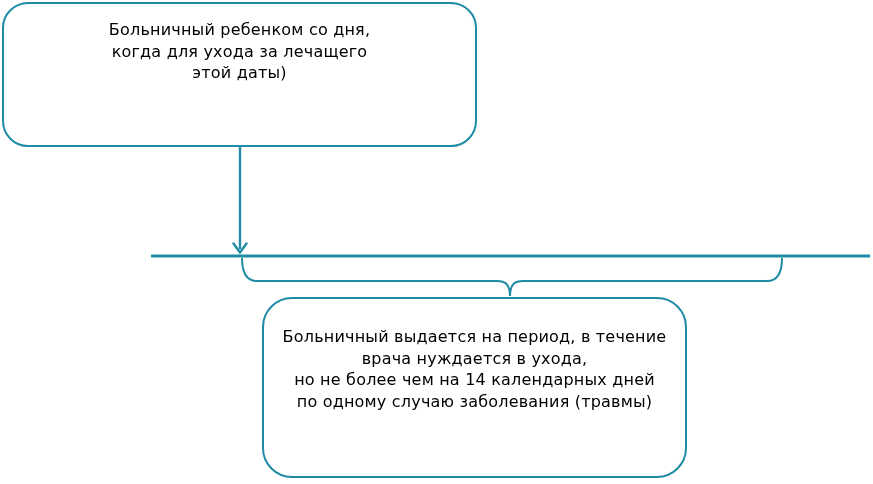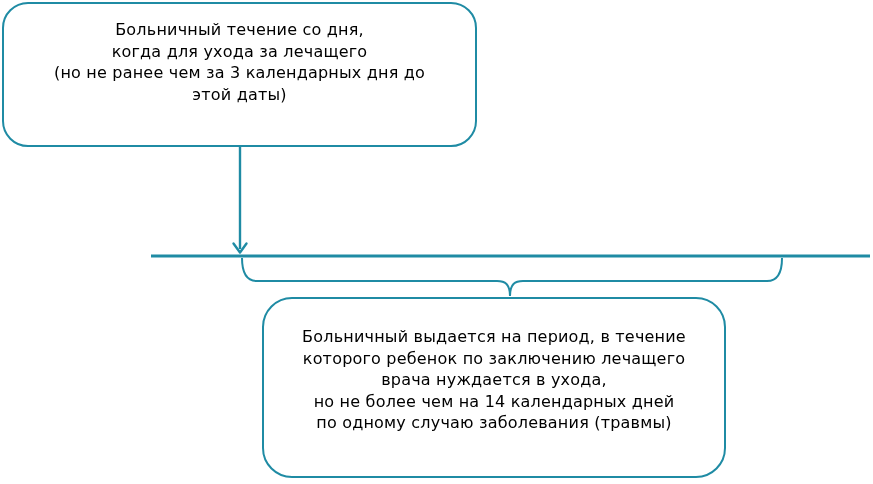--- a/index.html
+++ b/index.html
@@ -25,21 +25,21 @@
     border:2.6px solid var(--accent);
     background:var(--bg);
     text-align:center;
   }
   .callout.box1{
     left:2px;top:2px;width:475px;height:145px;
     border-radius:26px;
     padding-top:15px;
   }
   .callout.box2{
-    left:262px;top:297px;width:464px;height:181px;
+    left:262px;top:297px;width:425px;height:181px;
     border-radius:30px;
     border-width:2.4px;
     padding-top:27px;
   }
   .line{
     white-space:nowrap;
     font-size:16px;
     line-height:21.5px;
     letter-spacing:0.2px;
   }
@@ -62,27 +62,25 @@
     <path class="stroke" stroke-width="2" d="M 242 258
              C 242 271, 246 281, 257 281
              L 497 281
              C 505 281, 510 284, 510 296
              C 510 284, 515 281, 523 281
              L 767 281
              C 778 281, 782 271, 782 258"></path>
   </svg>
 
   <div class="callout box1">
-    <div class="line"><span>Больничный течение </span><span class="b">со дня,</span></div>
+    <div class="line"><span>Больничный ребенком </span><span class="b">со дня,</span></div>
     <div class="line b">когда для ухода за лечащего</div>
-    <div class="line">(но не ранее чем за 3 календарных дня до</div>
     <div class="line">этой даты)</div>
   </div>
 
   <div class="callout box2">
     <div class="line">Больничный выдается на период, в течение</div>
-    <div class="line">которого ребенок по заключению лечащего</div>
     <div class="line">врача нуждается в ухода,</div>
     <div class="line"><span>но </span><span class="b">не более чем на 14 календарных дней</span></div>
     <div class="line">по одному случаю заболевания (травмы)</div>
   </div>
 
 </div>
 
 </body></html>

